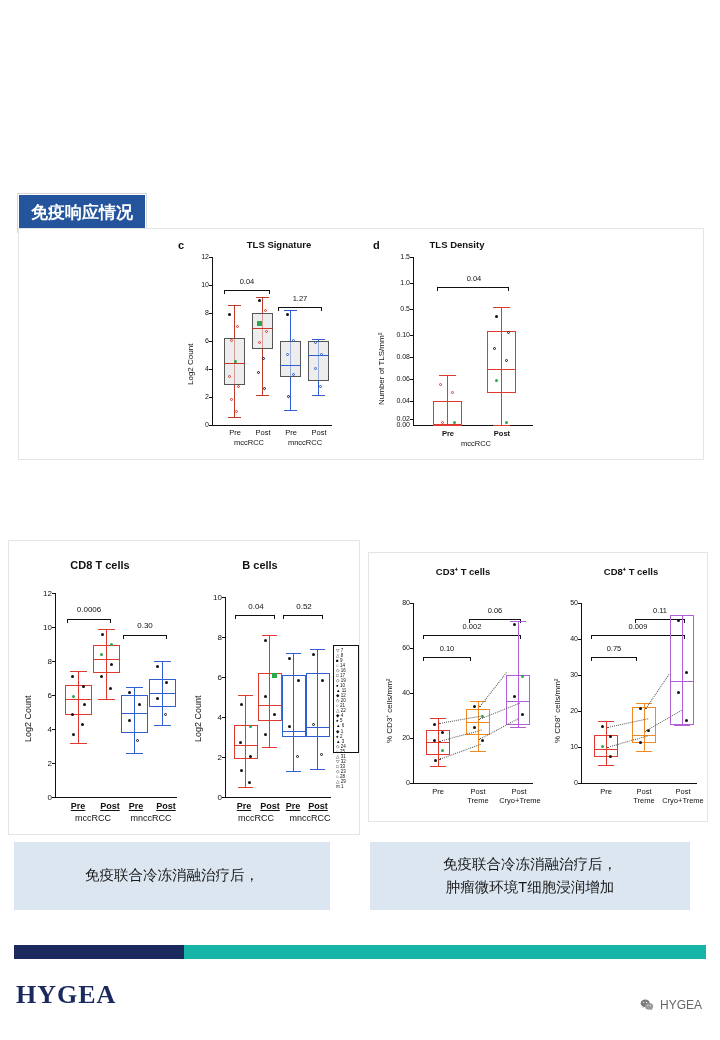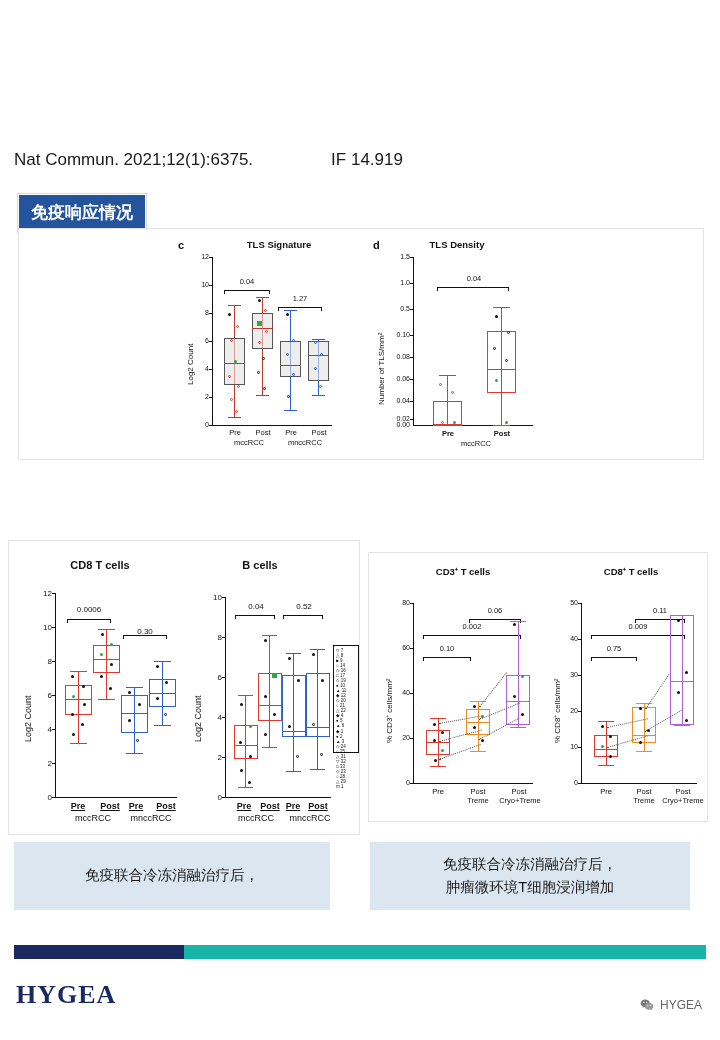--- a/index.html
+++ b/index.html
@@ -191,24 +191,20 @@
   .hatch-b {
     background-image: repeating-linear-gradient(45deg, rgba(47,95,208,.3) 0 1px, transparent 1px 4px);
   }
 </style>
 </head>
 <body>
 
 <div class="page">
 
 
-  <div class="journal-bar">
-    <span class="journal-cite">Nat Commun. 2021;12(1):6375.</span>
-    <span class="journal-if">IF 14.919</span>
-  </div>
 
   <div class="section-tag">免疫响应情况</div>
 
   <div class="fig-box" id="fig-top">
 
     <div class="chart" style="left:155px; top:6px; width:190px; height:215px;">
       <div class="c-panel-letter" style="left:4px; top:4px;">c</div>
       <div class="c-title" style="left:40px; top:4px; width:130px;">TLS Signature</div>
       <div class="ylabel" style="left:12px; top:150px;">Log2 Count</div>
 
@@ -370,21 +366,21 @@
       <div class="ytick-lab" style="left:18px; top:100px; width:19px; font-size:8px;">8</div>
       <div class="tick" style="left:37px; top:104px;"></div>
       <div class="ytick-lab" style="left:13px; top:66px; width:24px; font-size:8px;">10</div>
       <div class="tick" style="left:37px; top:70px;"></div>
       <div class="ytick-lab" style="left:13px; top:32px; width:24px; font-size:8px;">12</div>
       <div class="tick" style="left:37px; top:36px;"></div>
 
       <div class="sigbar" style="left:52px; top:62px; width:44px;"></div>
       <div class="pval" style="left:44px; top:48px; width:60px; font-size:8px;">0.0006</div>
       <div class="sigbar" style="left:108px; top:78px; width:44px;"></div>
-      <div class="pval" style="left:104px; top:70px; width:52px; font-size:8px;">0.30</div>
+      <div class="pval" style="left:104px; top:64px; width:52px; font-size:8px;">0.30</div>
 
       <div class="whisk" style="left:63px; top:114px; height:72px; background:#e03a30;"></div>
       <div class="whisk-cap" style="left:55px; top:114px; width:17px; background:#e03a30;"></div>
       <div class="whisk-cap" style="left:55px; top:186px; width:17px; background:#e03a30;"></div>
       <div class="boxp red" style="left:50px; top:128px; width:27px; height:30px;"></div>
       <div class="median" style="left:50px; top:142px; width:27px; background:#e03a30;"></div>
       <div class="pt k" style="left:56px; top:118px;"></div>
       <div class="pt k" style="left:67px; top:128px;"></div>
       <div class="pt g" style="left:57px; top:138px;"></div>
       <div class="pt k" style="left:68px; top:146px;"></div>

